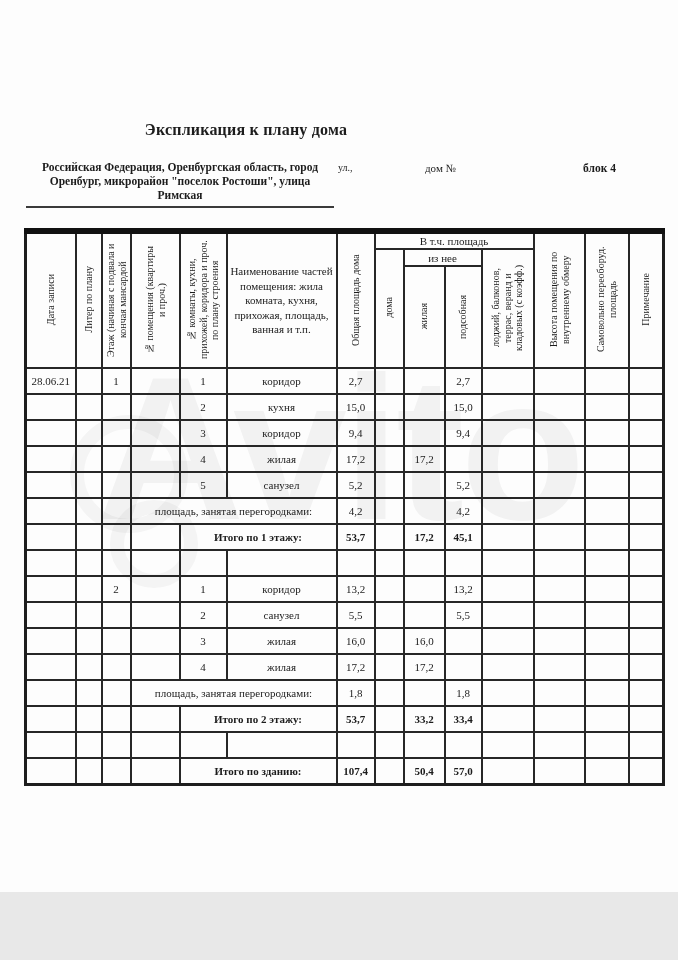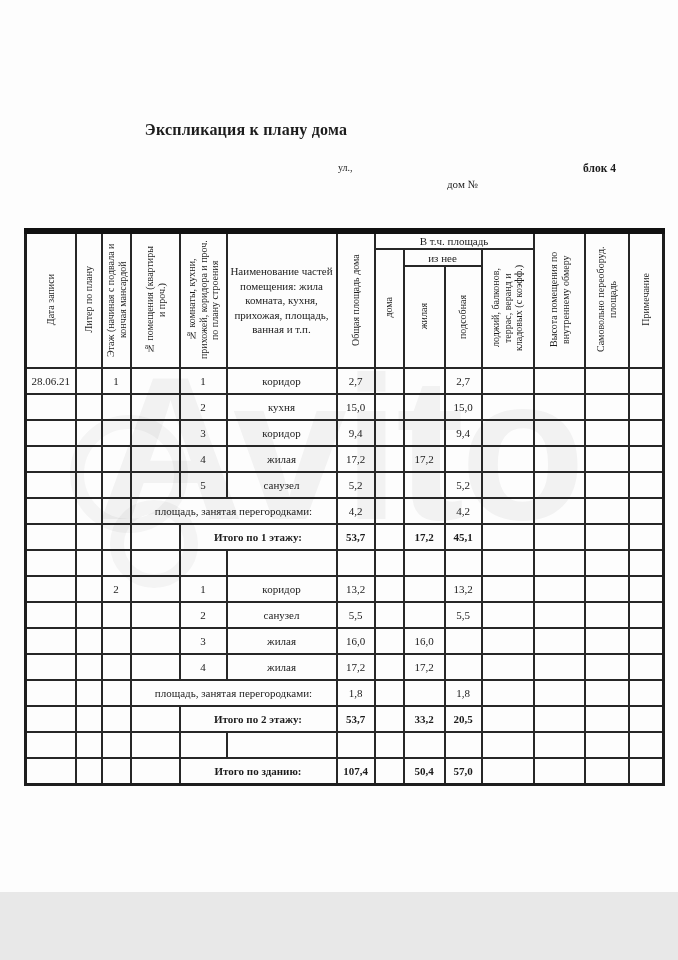--- a/index.html
+++ b/index.html
@@ -10,21 +10,21 @@
   .doc-title{
     position:absolute;top:121px;left:0;width:492px;text-align:center;
     font-size:16px;font-weight:bold;letter-spacing:.2px;
   }
   .address-block{
     position:absolute;top:160px;left:26px;width:308px;text-align:center;
     font-size:11.5px;font-weight:bold;line-height:14px;
     border-bottom:2px solid #3a3a3a;padding-bottom:4px;
   }
   .street-label{position:absolute;top:162px;left:338px;font-size:10px;}
-  .house-label{position:absolute;top:162px;left:447px;font-size:11px;margin-top:16px;}
+  .house-label{position:absolute;top:162px;left:425px;font-size:11px;}
   .block-label{position:absolute;top:162px;left:535px;font-size:11.5px;font-weight:bold;padding-left:48px;}
   .watermark{
     position:absolute;top:345px;left:0;width:678px;text-align:center;
     font-family:"Liberation Sans",sans-serif;font-weight:bold;
     font-size:205px;line-height:1;color:rgba(40,40,40,0.05);
     letter-spacing:-4px;pointer-events:none;z-index:5;
   }
   .wm-circle{
     position:absolute;border:14px solid rgba(40,40,40,0.045);border-radius:50%;
     pointer-events:none;z-index:5;
@@ -51,20 +51,25 @@
   .lbl-r{text-align:right;padding-right:5px;}
   .bold td{font-weight:bold;}
 </style>
 </head>
 <body>
 
 <div class="page">
 
   <div class="doc-title">Экспликация к плану дома</div>
 
+  <div class="address-block">
+    <span>Российская Федерация, Оренбургская область, город</span><br>
+    <span>Оренбург, микрорайон "поселок Ростоши", улица</span><br>
+    <span>Римская</span>
+  </div>
   <div class="street-label">ул.,</div>
   <div class="house-label">дом №</div>
   <div class="block-label">блок 4</div>
 
   <div class="watermark">Avito</div>
   <div class="wm-circle" style="top:415px;left:70px;width:90px;height:90px;"></div>
   <div class="wm-circle" style="top:500px;left:110px;width:60px;height:60px;"></div>
 
   <table class="explication">
     <colgroup>
@@ -313,21 +318,21 @@
         </tr>
       <tr class="bold">
           <td></td>
           <td></td>
           <td></td>
           <td></td>
           <td colspan="2">Итого по 2 этажу:</td>
           <td>53,7</td>
           <td></td>
           <td>33,2</td>
-          <td>20,5</td>
+          <td>33,4</td>
           <td></td>
           <td></td>
           <td></td>
           <td></td>
         </tr>
       <tr>
           <td></td>
           <td></td>
           <td></td>
           <td></td>

